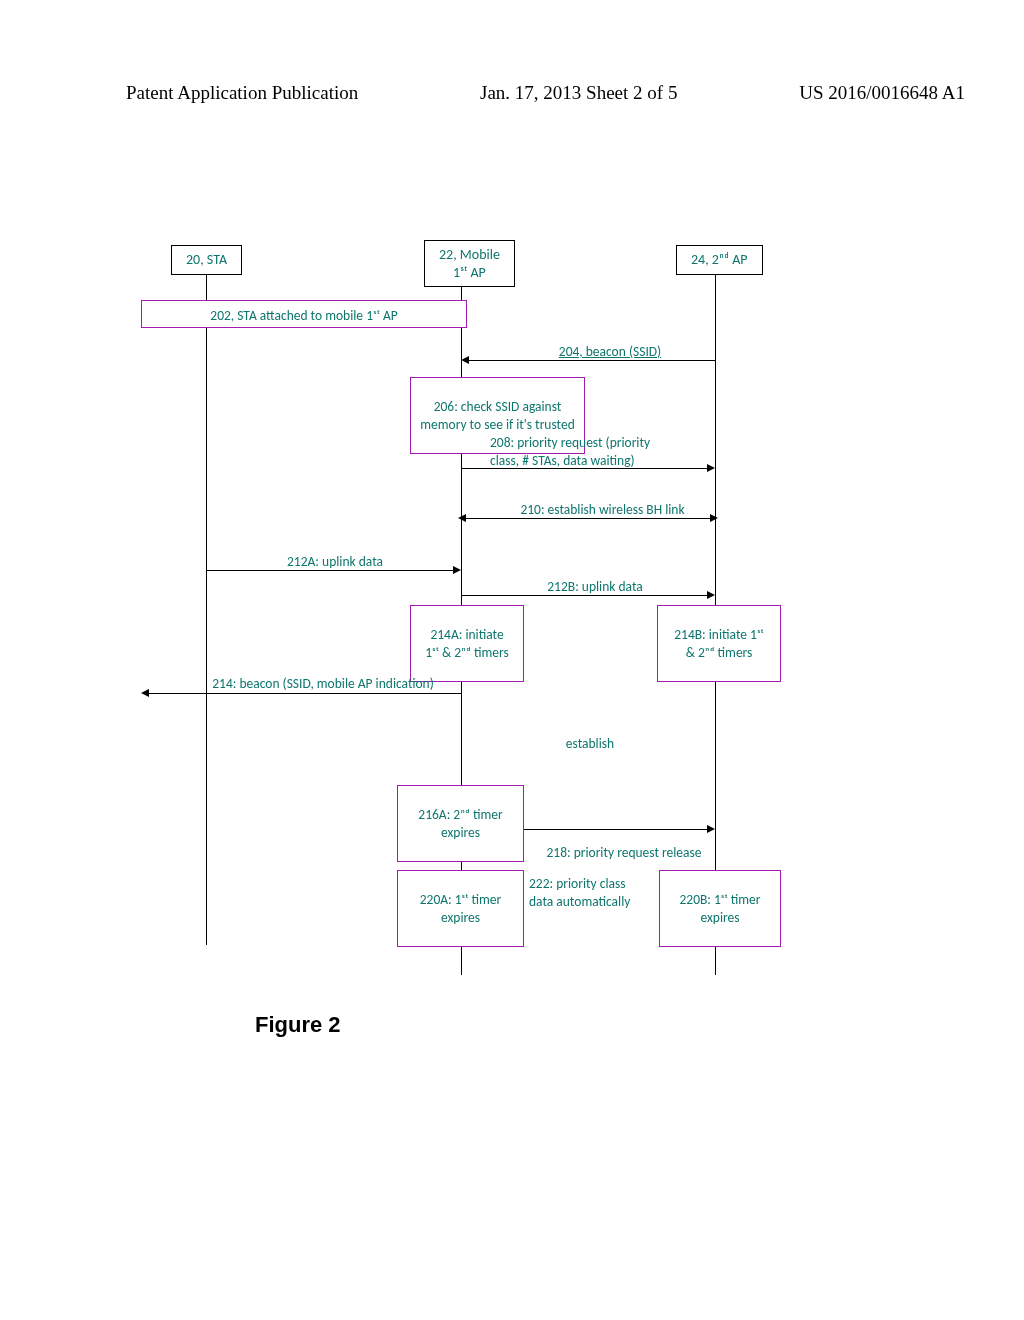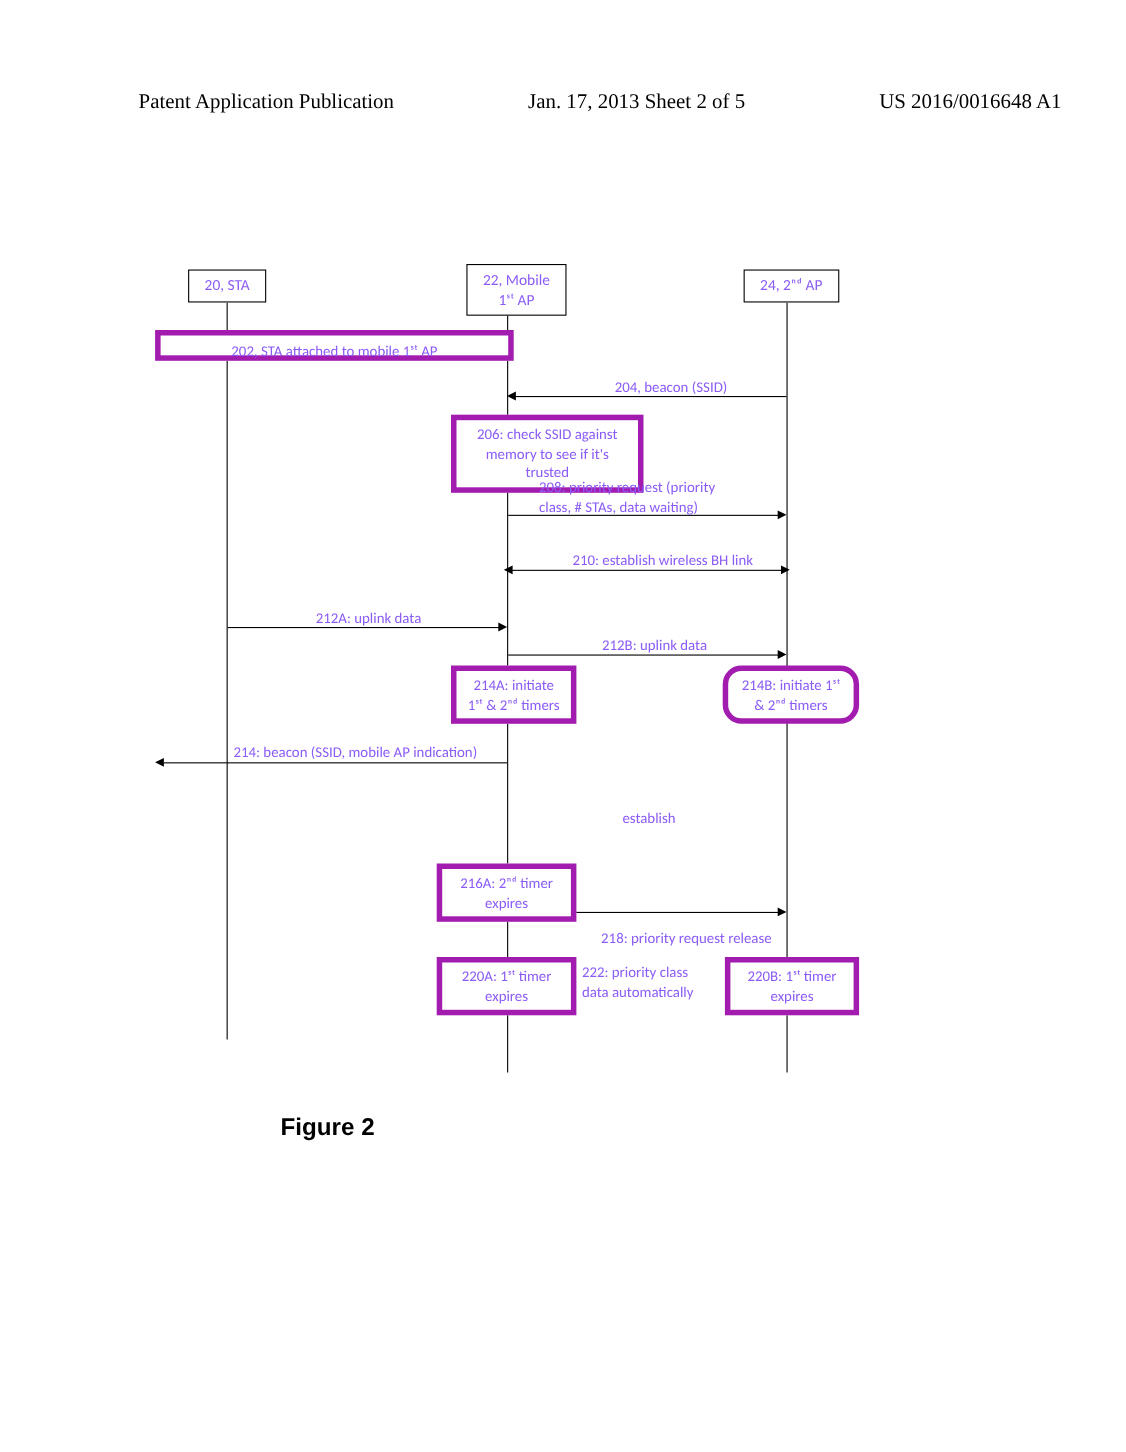--- a/index.html
+++ b/index.html
@@ -1,22 +1,22 @@
 <!DOCTYPE html>
 <html><head>
 <meta charset="utf-8">
 <style>
   * { box-sizing: border-box; margin: 0; padding: 0; }
   body { font-family: "Times New Roman", serif; background: #fff; width: 1024px; }
   .page { width: 1024px; height: 1320px; position: relative; background: #fff; }
   .header { display: flex; justify-content: space-between; font-size: 19px; padding: 82px 59px 0 126px; }
-  .diagram { position: absolute; left: 155px; top: 245px; width: 700px; height: 730px; font-family: Calibri, Arial, sans-serif; font-size: 14px; color: #8b5cf6; }
+  .diagram { position: absolute; left: 155px; top: 245px; width: 700px; height: 730px; font-family: Calibri, Arial, sans-serif; font-size: 14px; color: #0f766e; }
   .actor-box { position: absolute; border: 1px solid #000; background: #fff; text-align: center; padding: 5px 14px; font-size: 14px; line-height: 1.25; }
   .lifeline { position: absolute; width: 1px; background: #000; top: 0; }
-  .proc-box { position: absolute; border: 5px solid #a21caf; background: #fff; text-align: center; padding: 4px 8px; font-size: 13.5px; line-height: 1.3; }
+  .proc-box { position: absolute; border: 1px solid #a21caf; background: #fff; text-align: center; padding: 20px 8px; font-size: 13.5px; line-height: 1.3; }
   .label { position: absolute; font-size: 13.5px; text-align: center; line-height: 1.3; }
   .arrow-line { position: absolute; height: 1px; background: #000; }
   .arrow-head-r { position: absolute; width: 0; height: 0; border-left: 8px solid #000; border-top: 4px solid transparent; border-bottom: 4px solid transparent; }
   .arrow-head-l { position: absolute; width: 0; height: 0; border-right: 8px solid #000; border-top: 4px solid transparent; border-bottom: 4px solid transparent; }
   .figure-caption { position: absolute; left: 255px; top: 1012px; font-family: Arial, sans-serif; font-weight: bold; font-size: 22px; }
 </style>
 </head>
 <body>
 
 <div class="page">
@@ -44,21 +44,21 @@
       <span>24, 2ⁿᵈ AP</span>
     </div>
 
     <div class="proc-box" style="left:-14px; top:55px; width:326px; height:28px; padding-top:6px;">
       <span>202, STA attached to mobile 1ˢᵗ AP</span>
     </div>
 
     <div class="arrow-line" style="left:312px; top:115px; width:248px;"></div>
     <div class="arrow-head-l" style="left:306px; top:111px;"></div>
     <div class="label" style="left:370px; top:98px; width:170px;">
-      <span style="">204, beacon (SSID)</span>
+      <span style="text-decoration: underline;">204, beacon (SSID)</span>
     </div>
 
     <div class="proc-box" style="left:220px; top:132px; width:175px;margin-left:35px;">
       <div>206: check SSID against</div>
       <div>memory to see if it's trusted</div>
     </div>
 
     <div class="arrow-line" style="left:307px; top:223px; width:247px;"></div>
     <div class="arrow-head-r" style="left:552px; top:219px;"></div>
     <div class="label" style="left:335px; top:189px; width:225px; text-align:left;">
@@ -83,21 +83,21 @@
     <div class="arrow-head-r" style="left:552px; top:346px;"></div>
     <div class="label" style="left:360px; top:333px; width:160px;">
       <span>212B: uplink data</span>
     </div>
 
     <div class="proc-box" style="left:255px; top:360px; width:114px;">
       <div>214A: initiate</div>
       <div>1ˢᵗ &amp; 2ⁿᵈ timers</div>
     </div>
 
-    <div class="proc-box" style="left:502px; top:360px; width:124px;border-radius:17px;">
+    <div class="proc-box" style="left:502px; top:360px; width:124px;">
       <div>214B: initiate 1ˢᵗ</div>
       <div>&amp; 2ⁿᵈ timers</div>
     </div>
 
     <div class="arrow-line" style="left:-6px; top:448px; width:312px;"></div>
     <div class="arrow-head-l" style="left:-14px; top:444px;"></div>
     <div class="label" style="left:38px; top:430px; width:260px;">
       <span>214: beacon (SSID, mobile AP indication)</span>
     </div>
 

